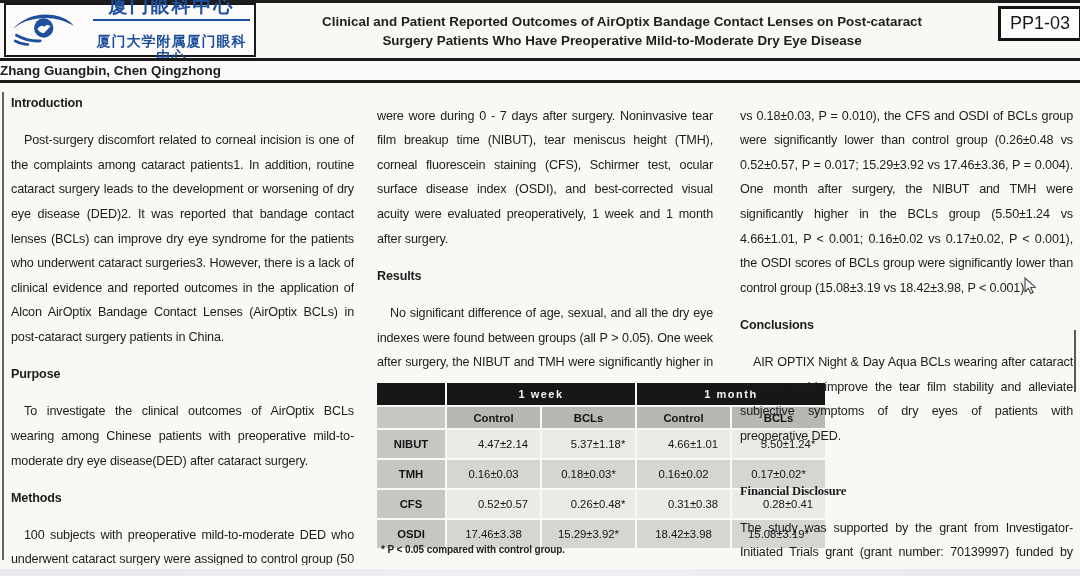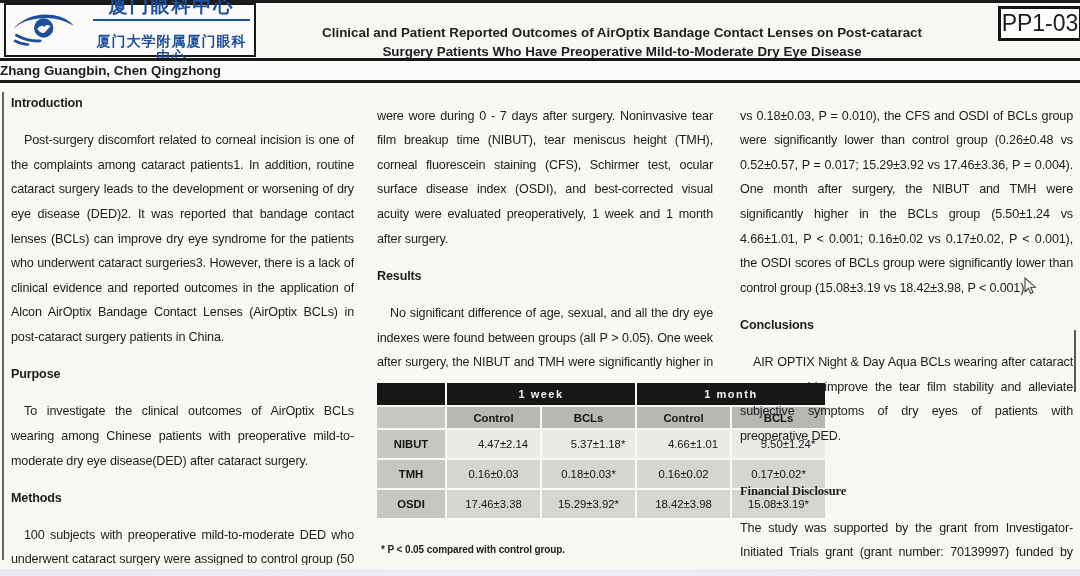--- a/index.html
+++ b/index.html
@@ -22,30 +22,30 @@
   .logo-zh-main {
     font-size:19px; font-weight:bold; letter-spacing:2px;
     border-bottom:2px solid #1d4f9e; padding-bottom:3px;
     font-family:"DejaVu Sans", sans-serif;
   }
   .logo-zh-sub {
     font-size:14px; font-weight:bold; margin-top:13px; letter-spacing:1px;
     font-family:"DejaVu Sans", sans-serif;
   }
   .title-area {
-    position:absolute; left:258px; top:16px; width:728px; height:52px;
+    position:absolute; left:258px; top:5px; width:728px; height:52px;
     display:flex; flex-direction:column; justify-content:center;
     text-align:center; font-weight:600; font-size:13.4px; line-height:19px; color:#1e1e1e;
   }
   .poster-id-box {
     position:absolute; right:0; top:6px; width:82px; height:35px;
     border:3px solid #141414; border-right-width:1px;
     background:#fdfdfb; box-sizing:border-box;
     display:flex; align-items:center; justify-content:center;
-    font-size:23px; font-weight:500; color:#1b1b1b;
+    font-size:18px; font-weight:500; color:#1b1b1b;
   }
   .authors-bar {
     position:absolute; top:58px; left:0; right:0; height:25px;
     border-top:3px solid #1a1a1a; border-bottom:3px solid #1a1a1a;
     box-sizing:border-box; background:#fbfaf8;
     display:flex; align-items:center; 
     font-size:13.4px; font-weight:600;
   }
 
   
@@ -162,20 +162,27 @@
     <td class="val">4.66±1.01</td>
     <td class="val">5.50±1.24*</td>
   </tr>
   <tr class="dark">
     <td class="rl">TMH</td>
     <td class="val">0.16±0.03</td>
     <td class="val">0.18±0.03*</td>
     <td class="val">0.16±0.02</td>
     <td class="val">0.17±0.02*</td>
   </tr>
+  <tr class="light">
+    <td class="rl">CFS</td>
+    <td class="val">0.52±0.57</td>
+    <td class="val">0.26±0.48*</td>
+    <td class="val">0.31±0.38</td>
+    <td class="val">0.28±0.41</td>
+  </tr>
   <tr class="dark">
     <td class="rl">OSDI</td>
     <td class="val">17.46±3.38</td>
     <td class="val">15.29±3.92*</td>
     <td class="val">18.42±3.98</td>
     <td class="val">15.08±3.19*</td>
   </tr>
 </tbody>
   </table>
 

